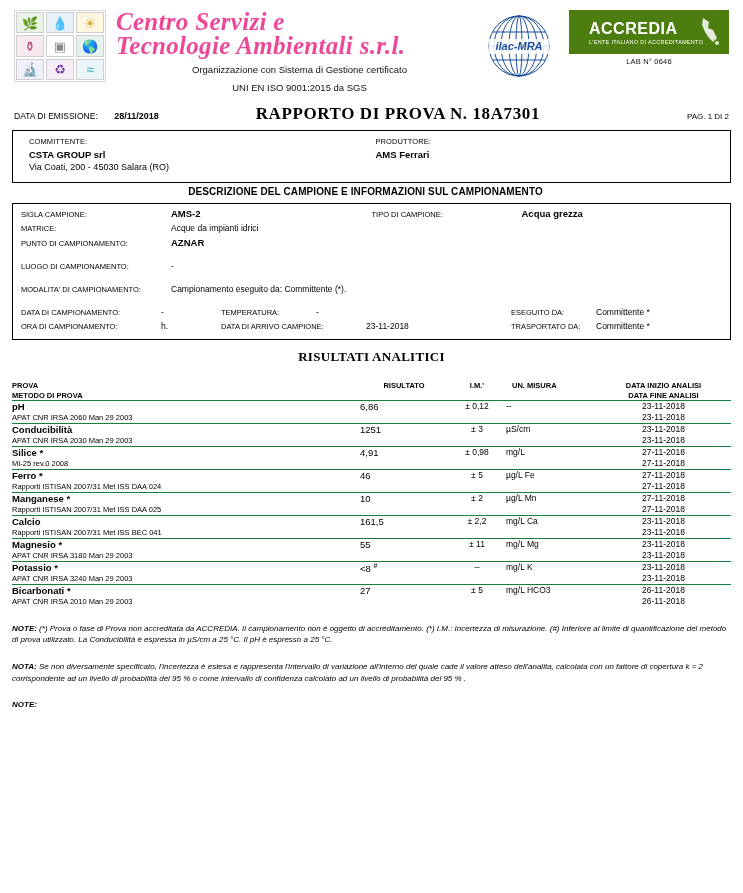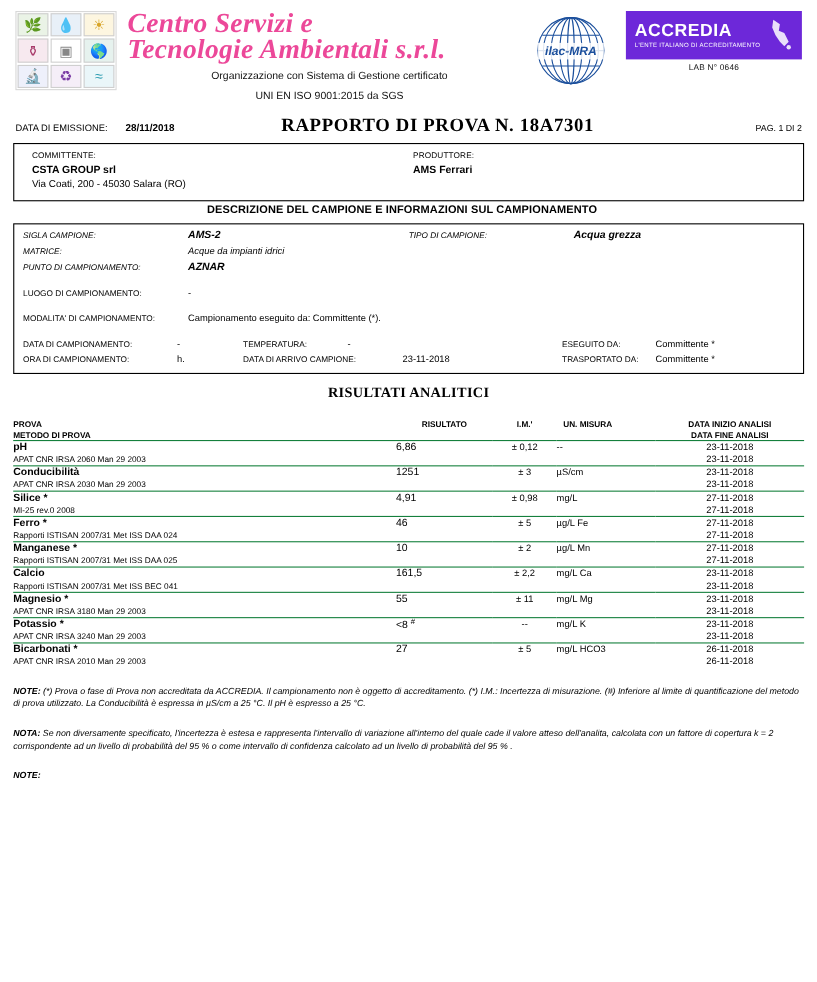--- a/index.html
+++ b/index.html
@@ -60,24 +60,24 @@
   }
   .ilac{
     flex:0 0 auto;width:72px;height:72px;position:relative;margin-right:14px;
   }
   .ilac svg{display:block;}
   .accredia{
     flex:0 0 auto;text-align:center;
   }
   .accredia-box{
     width:160px;height:44px;
-    background:#6d28d9;
+    background:#4d7c0f;
     color:#fff;
     display:flex;flex-direction:column;justify-content:center;
-    box-sizing:border-box;padding:3px 8px;
+    box-sizing:border-box;padding:3px 20px;
     position:relative;
   }
   .accredia-name{font-size:16px;font-weight:bold;letter-spacing:.5px;text-align:left;}
   .accredia-sub{font-size:5.5px;letter-spacing:.3px;text-align:left;margin-top:1px;}
   .accredia-flag{
     position:absolute;right:6px;top:6px;width:26px;height:30px;
   }
   .lab-no{font-size:7.5px;margin-top:3px;color:#111;letter-spacing:.2px;}
 
   
@@ -112,21 +112,21 @@
   }
 
   .box.descr{padding:0 8px 8px 8px;margin-top:2px;}
   .row{display:flex;align-items:baseline;}
   .kv{display:flex;align-items:baseline;margin-top:4px;}
   .kv .k{font-size:7.5px;width:150px;flex:0 0 150px;}
   .kv .v{font-size:9px;}
   .kv .v.b{font-weight:bold;font-size:9.5px;}
   .kv .v.small{font-size:8.5px;}
 
-  .grid2{display:flex;font-style:italic;}
+  .grid2{display:flex;}
   .grid2 > div{flex:1 1 50%;}
 
   
   .results-title{
     text-align:center;font-weight:bold;font-size:13px;
     font-family:"Liberation Serif", serif;
     margin:9px 0 3px 0;letter-spacing:.3px;
   }
   table.res{
     width:719px;margin:16px 12px;border-collapse:collapse;

